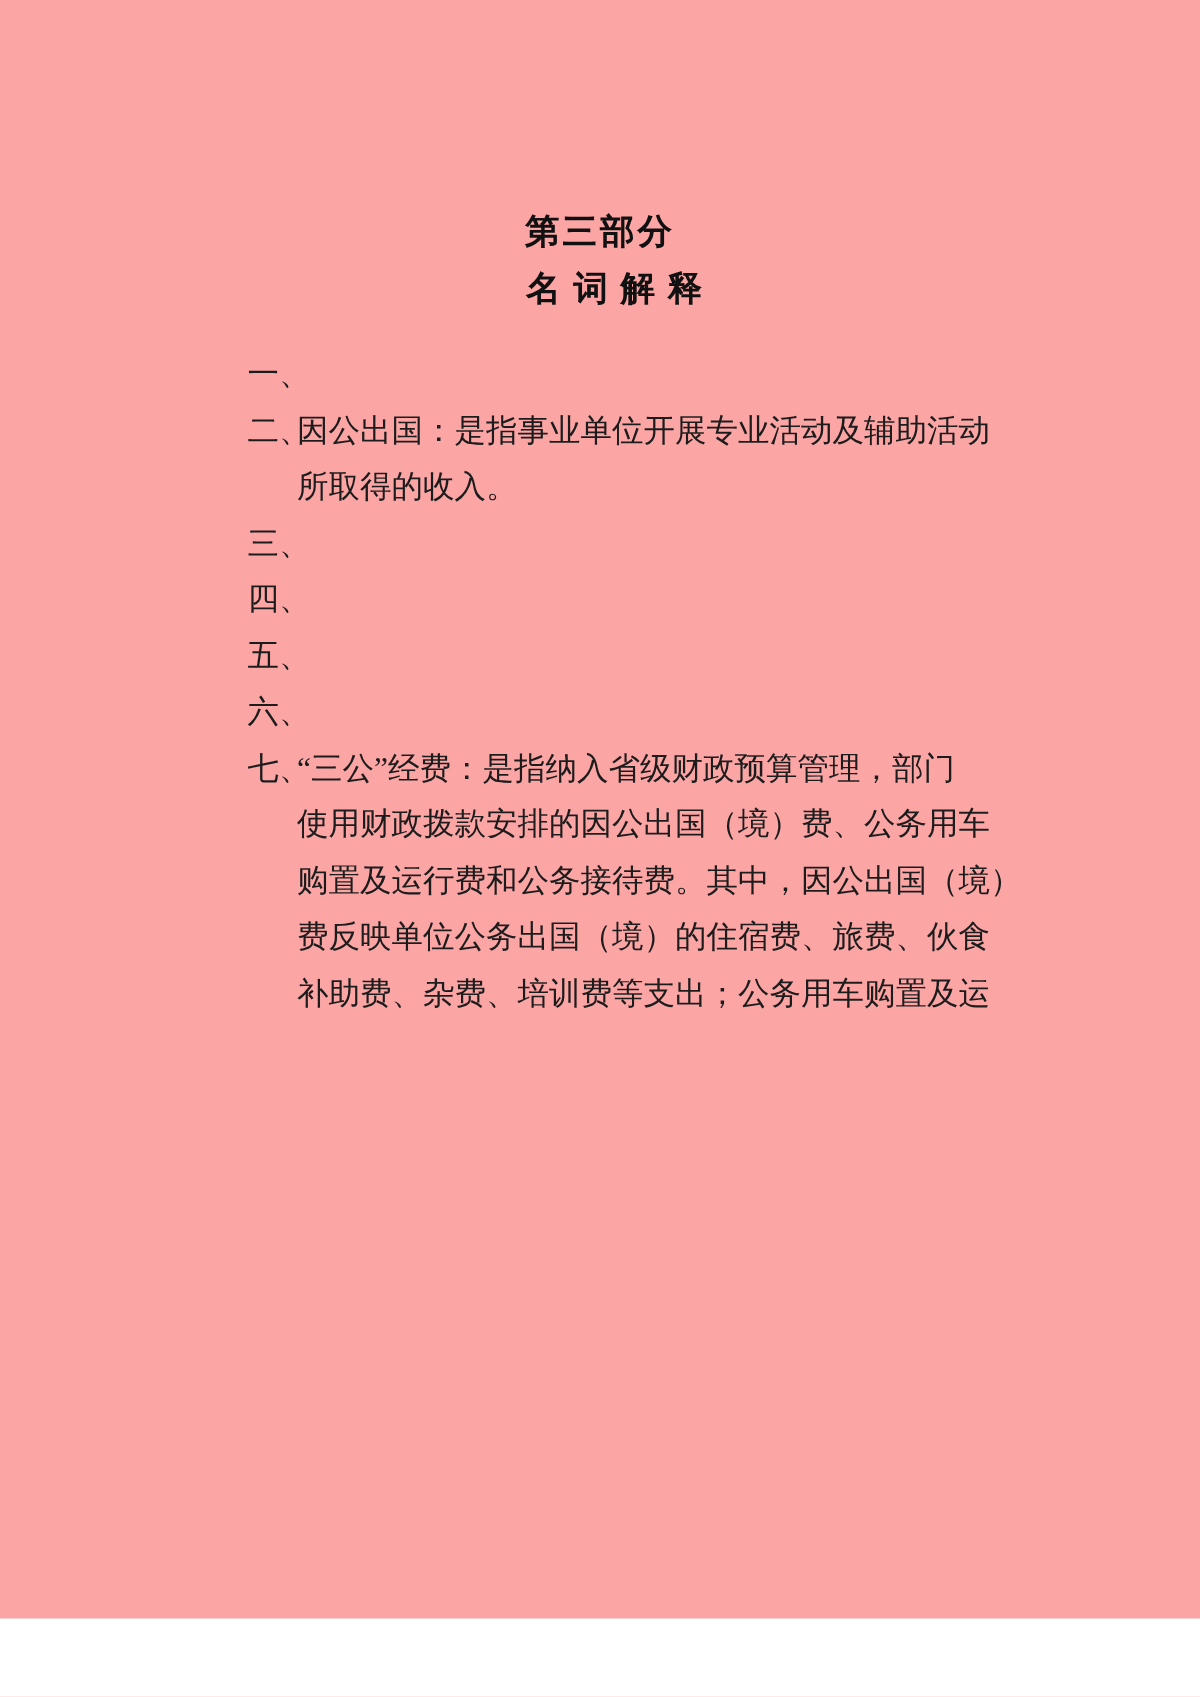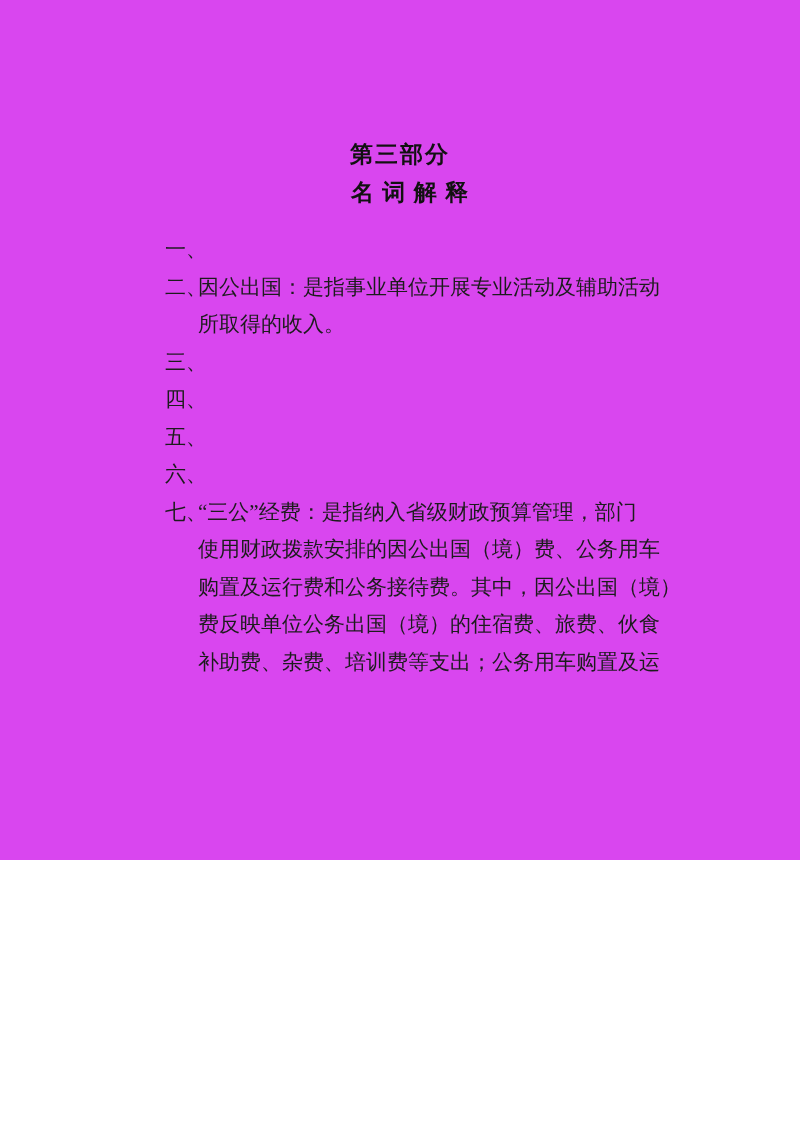--- a/index.html
+++ b/index.html
@@ -9,24 +9,24 @@
   }
   body {
     width: 800px;
     height: 1131px;
     overflow: hidden;
     font-family: "Liberation Serif", "DejaVu Serif", serif;
     color: #1c1c1c;
   }
   .page {
     width: 800px;
-    height: 860px;
+    height: 1079px;
     box-sizing: border-box;
     padding-top: 135px;
-    background: #d946ef;
+    background: #fca5a5;
   }
   .section-title {
     margin: 0;
     text-align: center;
     font-family: "Liberation Sans", "DejaVu Sans", sans-serif;
     font-weight: bold;
     font-size: 23px;
     line-height: 38px;
     letter-spacing: 2px;
     color: #111111;

